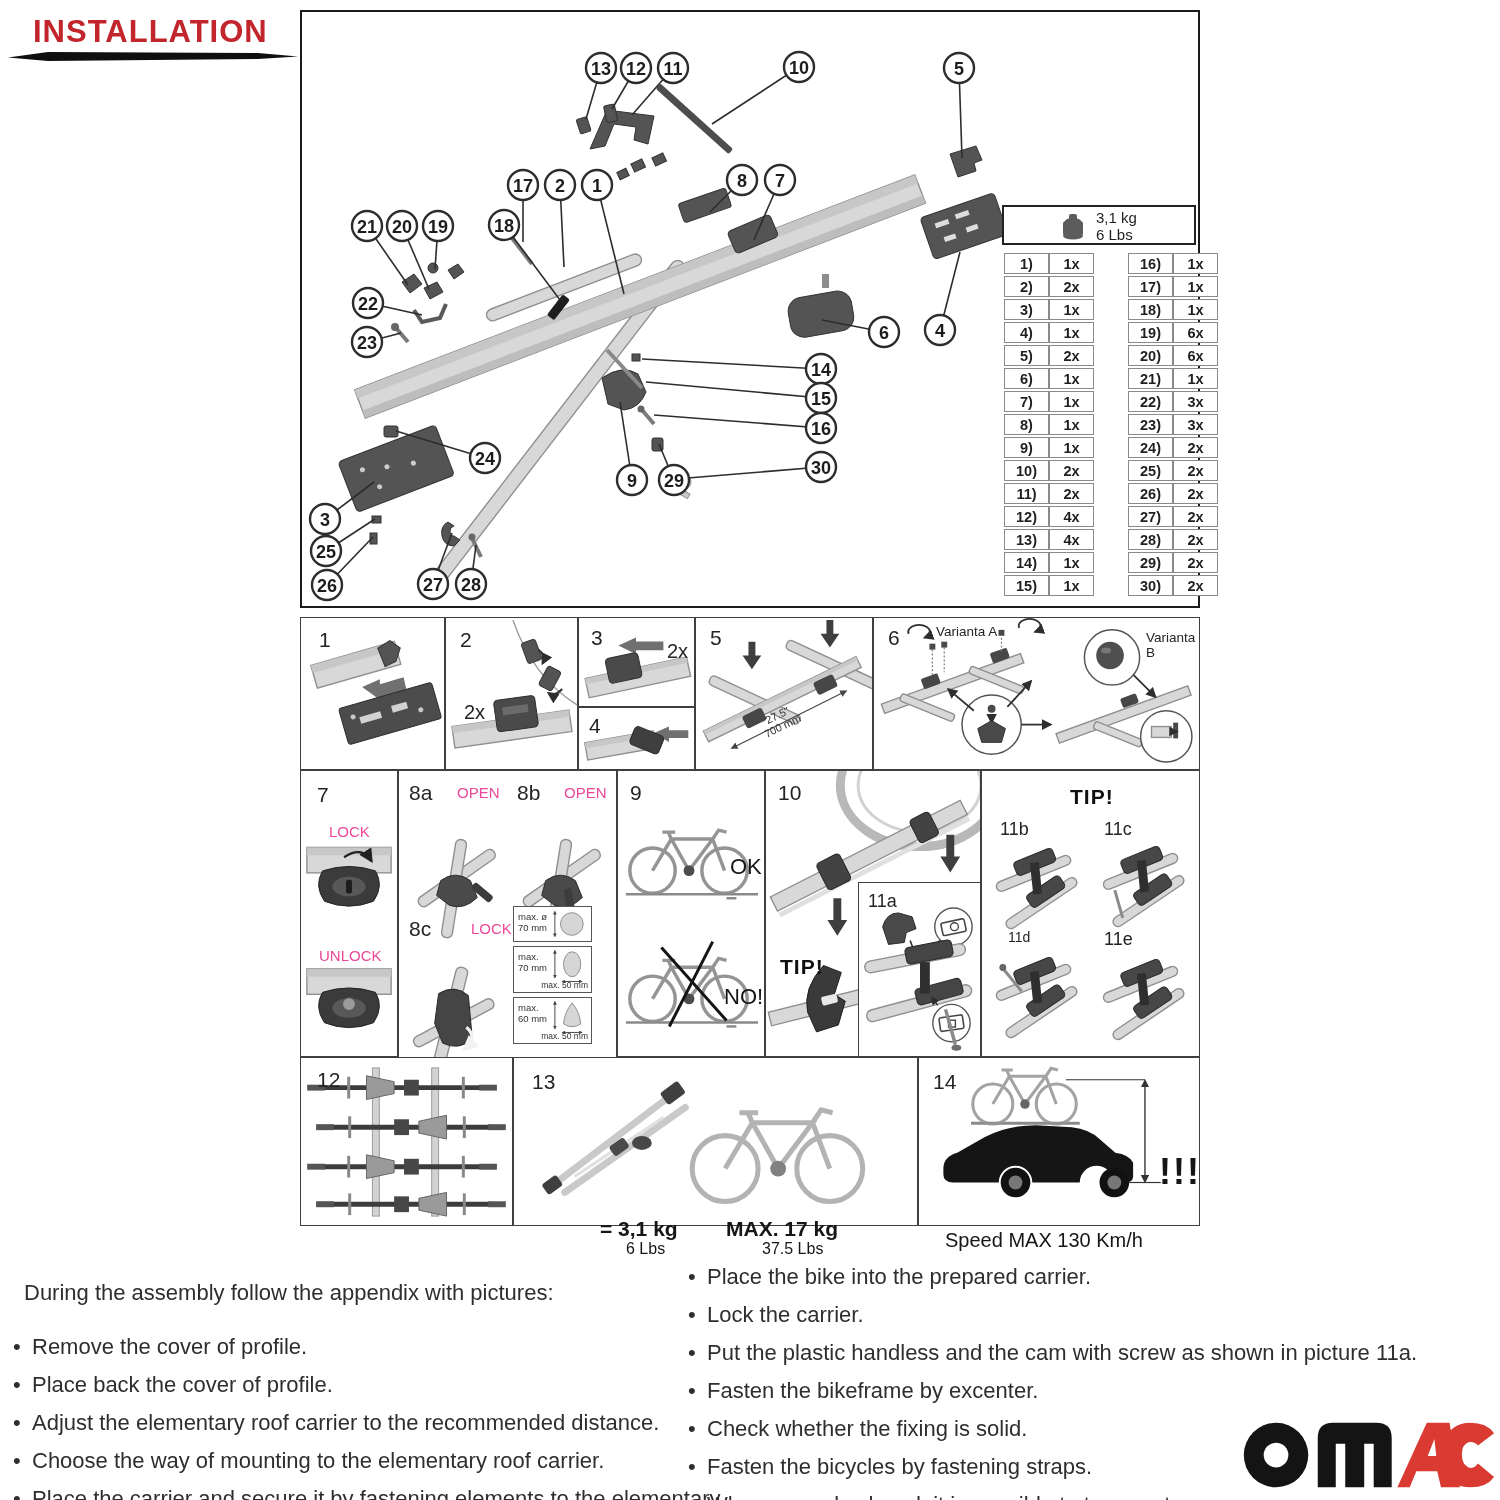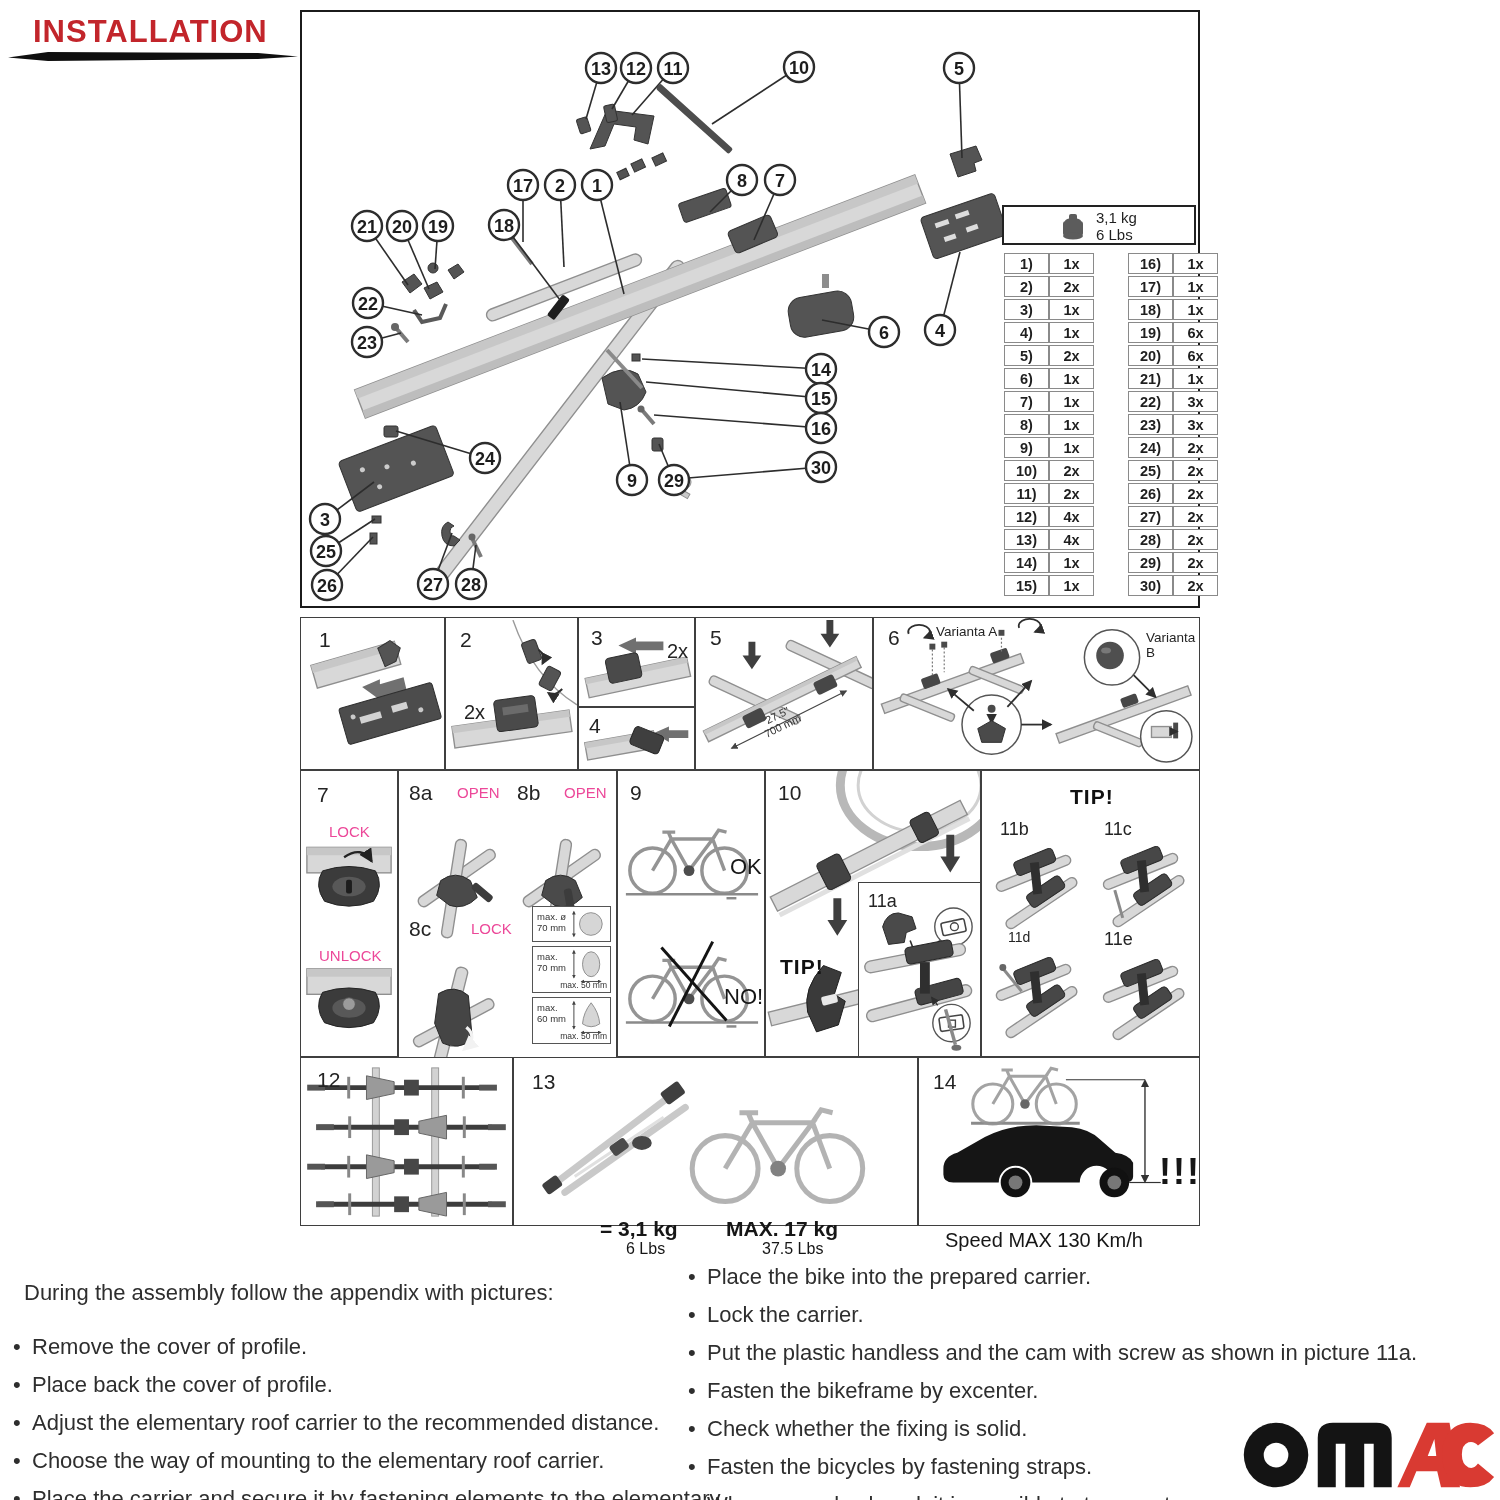--- a/index.html
+++ b/index.html
@@ -30,21 +30,21 @@
            justify-content:center;font-size:14.5px;font-weight:bold;background:#fff;}
   
   .panel{position:absolute;border:1.5px solid #3f3f3f;box-sizing:border-box;background:#fff;}
   .panel svg.ill{position:absolute;left:0;top:0;width:100%;height:100%;}
   .pnum{position:absolute;font-size:21px;color:#242424;z-index:3;}
   .plbl{position:absolute;font-size:15px;color:#ec4899;z-index:3;}
   .ptip{position:absolute;font-size:21px;font-weight:bold;color:#111;z-index:3;letter-spacing:1px;}
   .pqty{position:absolute;font-size:20px;color:#242424;z-index:3;}
   .pbig{position:absolute;font-size:21px;color:#161616;z-index:3;margin-top:35px;}
   .small-note{position:absolute;font-size:13.5px;color:#242424;z-index:3;}
-  .sizebox{position:absolute;left:133px;width:79px;border:1px solid #555;box-sizing:border-box;background:#fff;}
+  .sizebox{position:absolute;left:114px;width:79px;border:1px solid #555;box-sizing:border-box;background:#fff;}
   .sizebox .t1{position:absolute;left:4px;top:4px;font-size:9.5px;color:#333;}
   .sizebox .t2{position:absolute;left:4px;top:15px;font-size:9.5px;color:#333;}
   .sizebox .t3{position:absolute;right:3px;bottom:2px;font-size:8.5px;color:#333;}
   .sizebox svg{position:absolute;left:0;top:0;width:100%;height:100%;}
   
   .instr{position:absolute;top:1258px;font-size:22px;line-height:38px;color:#2e2e2e;}
   .instr-left{left:8px;width:720px;}
   .instr-right{left:683px;width:800px;}
   .instr .intro{margin:16px;}
   .instr ul{list-style:none;margin:0;padding:0;}

